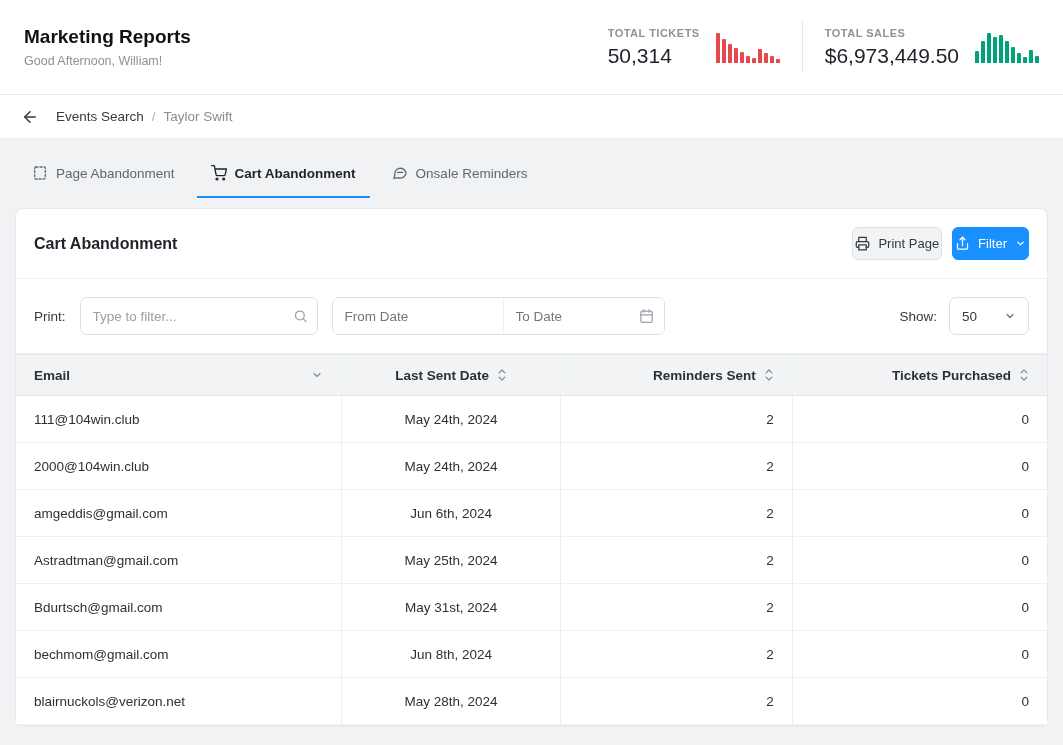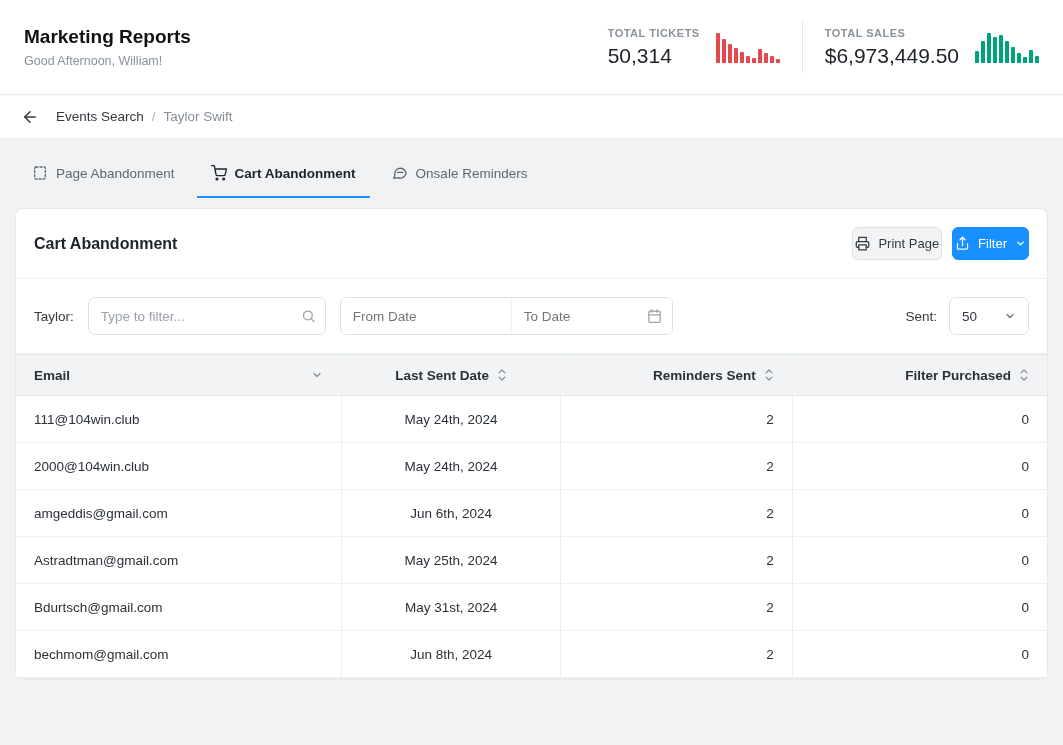--- a/index.html
+++ b/index.html
@@ -208,21 +208,21 @@
         <span style="display:flex">
           <svg width="11" height="11" viewBox="0 0 24 24" fill="none" stroke="#fff" stroke-width="3" stroke-linecap="round" stroke-linejoin="round">
               <polyline points="6 9 12 15 18 9"></polyline>
             </svg>
         </span>
       </button>
     </div>
   </div>
 
   <div class="filterbar">
-    <span class="filter-label">Taylor:</span>
+    <span class="filter-label">Print:</span>
     <div class="input-wrap">
       <input class="text-input" type="text" placeholder="Type to filter..." style="">
       <span class="input-icon">
         <svg width="15" height="15" viewBox="0 0 24 24" fill="none" stroke="currentColor" stroke-width="2" stroke-linecap="round">
             <circle cx="11" cy="11" r="7"></circle>
             <line x1="21" y1="21" x2="16.5" y2="16.5"></line>
           </svg>
       </span>
     </div>
     <div class="range-wrap">
@@ -234,21 +234,21 @@
               <rect x="3" y="4" width="18" height="18" rx="2"></rect>
               <line x1="16" y1="2" x2="16" y2="6"></line>
               <line x1="8" y1="2" x2="8" y2="6"></line>
               <line x1="3" y1="10" x2="21" y2="10"></line>
             </svg>
         </span>
       </div>
     </div>
     <div class="spacer"></div>
     <div class="show-group">
-      <span class="show-label">Sent:</span>
+      <span class="show-label">Show:</span>
       <div class="select">
         <span>50</span>
         <span style="display:flex">
           <svg width="12" height="12" viewBox="0 0 24 24" fill="none" stroke="currentColor" stroke-width="2.5" stroke-linecap="round" stroke-linejoin="round">
               <polyline points="6 9 12 15 18 9"></polyline>
             </svg>
         </span>
       </div>
     </div>
   </div>
@@ -289,21 +289,21 @@
             <span class="sort-icon">
               <svg width="10" height="14" viewBox="0 0 24 32" fill="none" stroke="currentColor" stroke-width="3" stroke-linecap="round" stroke-linejoin="round">
                   <polyline points="5 11 12 4 19 11"></polyline>
                   <polyline points="5 21 12 28 19 21"></polyline>
                 </svg>
             </span>
           </div>
         </th>
         <th>
           <div class="th-inner th-right">
-            <span>Filter Purchased</span>
+            <span>Tickets Purchased</span>
             <span class="sort-icon">
               <svg width="10" height="14" viewBox="0 0 24 32" fill="none" stroke="currentColor" stroke-width="3" stroke-linecap="round" stroke-linejoin="round">
                   <polyline points="5 11 12 4 19 11"></polyline>
                   <polyline points="5 21 12 28 19 21"></polyline>
                 </svg>
             </span>
           </div>
         </th>
       </tr>
     </thead>
@@ -337,15 +337,21 @@
           <td class="al-center">May 31st, 2024</td>
           <td class="al-right">2</td>
           <td class="al-right">0</td>
         </tr>
         <tr>
           <td class="al-left">bechmom@gmail.com</td>
           <td class="al-center">Jun 8th, 2024</td>
           <td class="al-right">2</td>
           <td class="al-right">0</td>
         </tr>
+        <tr>
+          <td class="al-left">blairnuckols@verizon.net</td>
+          <td class="al-center">May 28th, 2024</td>
+          <td class="al-right">2</td>
+          <td class="al-right">0</td>
+        </tr>
       </tbody>
   </table>
 </section>
 
 </body></html>

